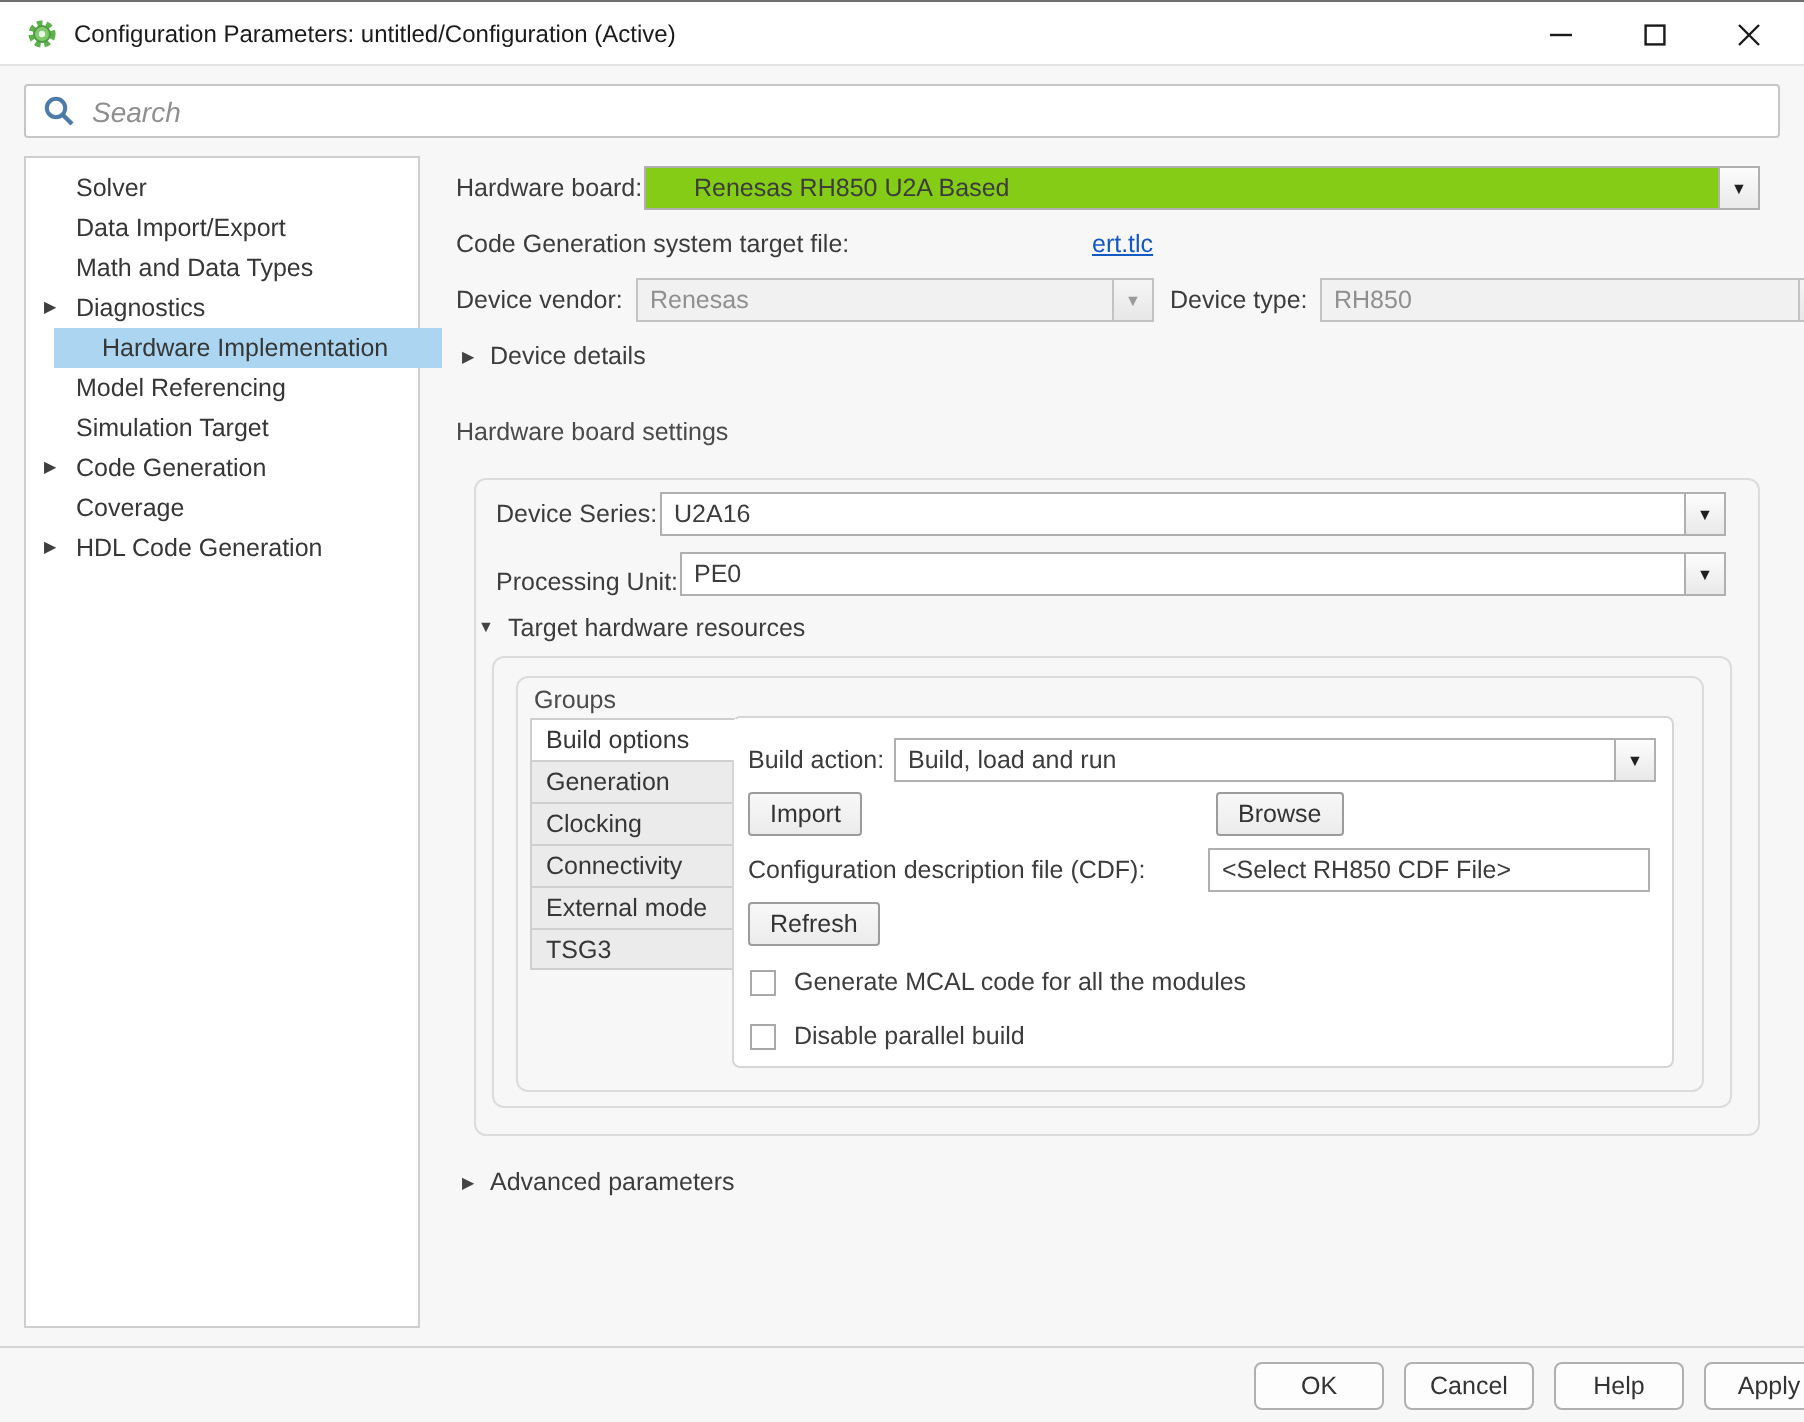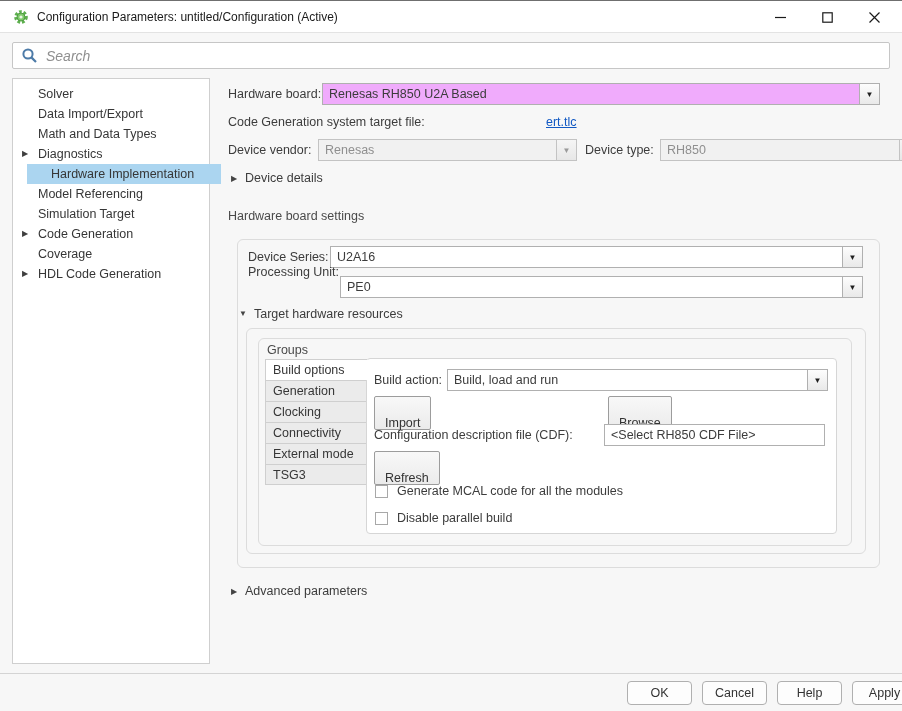--- a/index.html
+++ b/index.html
@@ -33,27 +33,27 @@
   .side-item.selected { background:#abd5f0;margin-left:13px; }
   
   .label { position:absolute; height:22px; line-height:22px; white-space:nowrap; }
   .combo { position:absolute; height:22px; background:#fff; border:1px solid #b0b0b0;
     display:flex; }
   .combo .value { flex:1; line-height:20px; padding-left:6px; white-space:nowrap; overflow:hidden; }
   .combo .drop { width:20px; border-left:1px solid #b0b0b0;
     background:linear-gradient(#fdfdfd,#e9e9e9);
     display:flex; align-items:center; justify-content:center;
     font-size:8px; color:#1f1f1f; }
-  .combo.cream { background:#f0abfc; }
+  .combo.cream { background:#84cc16;padding-left:18px; }
   .combo.disabled { background:#f1f1f1; border-color:#c3c3c3; }
   .combo.disabled .value { color:#8f8f8f; }
   .combo.disabled .drop { background:linear-gradient(#f5f5f5,#e7e7e7); color:#9a9a9a; border-color:#c3c3c3;}
   .btn3d { position:absolute; height:22px; background:linear-gradient(#f8f8f8,#ebebeb);
     border:1px solid #9c9c9c; border-radius:2px; color:#333;
-    text-align:center; line-height:20px; padding:16px 10px; }
+    text-align:center; line-height:20px; padding:0 10px; }
   .panel { position:absolute; border:1px solid #dcdcdc; border-radius:6px; }
   .tri { font-size:9px; color:#444; position:absolute; }
   .seclabel { position:absolute; color:#4a4a4a; white-space:nowrap; }
   .link { color:#1259c3; text-decoration:underline; }
   .checkbox { position:absolute; width:13px; height:13px; background:#fff; border:1px solid #a8a8a8; }
   .cb-label { position:absolute; height:16px; line-height:16px; white-space:nowrap; color:#3c3c3c; }
   
   .tablist { position:absolute; left:265px; top:358px; width:102px; }
   .tabrow { position:relative; width:102px; height:21px; line-height:20px; padding-left:7px;
     background:#ebebeb; border:1px solid #cfcfcf; border-bottom:none; color:#363636; white-space:nowrap; }
@@ -139,21 +139,21 @@
 
 <div class="seclabel" style="left:228px; top:208px;">Hardware board settings</div>
 <div class="panel" style="left:237px; top:238px; width:643px; height:329px;"></div>
 
 <div class="label" style="left:248px; top:245px;">Device Series:</div>
 <div class="combo" style="left:330px; top:245px; width:533px;">
   <div class="value">U2A16</div>
   <div class="drop">▼</div>
 </div>
 
-<div class="label" style="left:248px; top:260px;">Processing Unit:</div>
+<div class="label" style="left:248px; top:279px;">Processing Unit:</div>
 <div class="combo" style="left:340px; top:275px; width:523px;">
   <div class="value">PE0</div>
   <div class="drop">▼</div>
 </div>
 
 <span class="tri" style="left:239px; top:308px; font-size:8px;">▼</span>
 <div class="label" style="left:254px; top:302px;">Target hardware resources</div>
 <div class="panel" style="left:246px; top:327px; width:620px; height:226px;"></div>
 <div class="panel" style="left:258px; top:337px; width:594px; height:208px;"></div>
 <div class="seclabel" style="left:267px; top:342px;">Groups</div>

